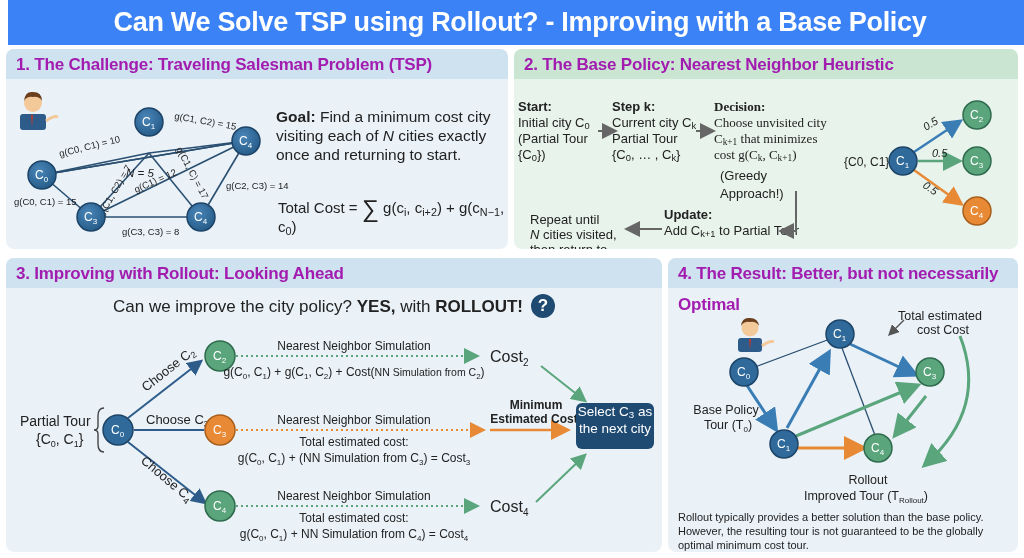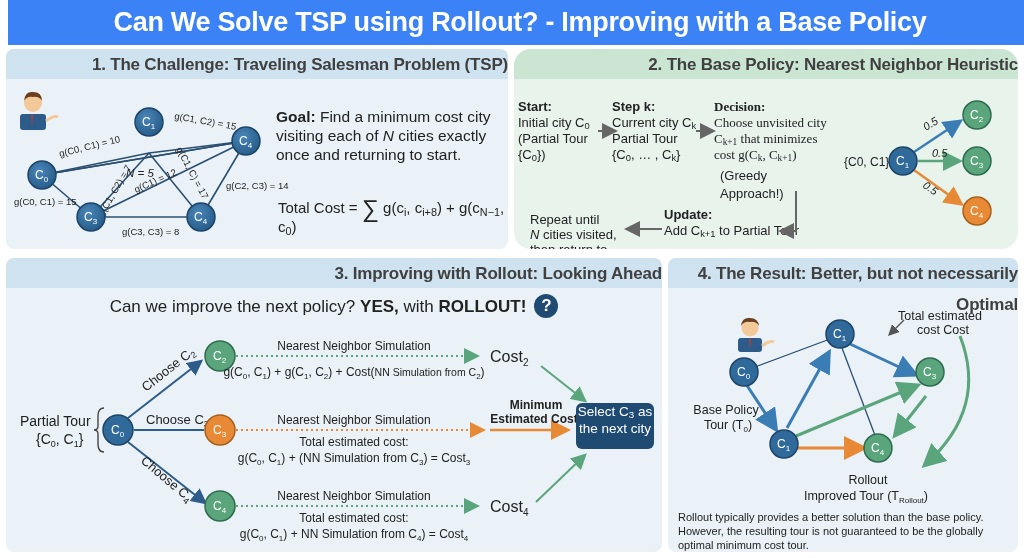--- a/index.html
+++ b/index.html
@@ -9,29 +9,29 @@
   .title-bar {
     position: absolute; left: 8px; top: 0; width: 1024px; height: 45px;
     background: #3b82f6; color: #fff; text-align: center;
     font-family: "Liberation Sans", sans-serif; font-weight: bold; font-size: 27px;
     line-height: 44px; letter-spacing: -0.3px;
   }
 
   .panel { position: absolute; border-radius: 8px; overflow: hidden; }
   .panel .ph {
     height: 30px; padding-left: 10px; font-weight: bold; font-size: 17px; line-height: 31px;
-    color: #404040; letter-spacing: -0.2px; text-align: right;
+    color: #a21caf; letter-spacing: -0.2px;
   }
   .p-blue { background: #eaf2f8; }
   .p-blue .ph { background: #cfe2ef; }
   .p-green { background: #e8f3ec; }
   .p-green .ph { background: #cbe5d3; }
 
   #p1 { left: 6px; top: 49px; width: 502px; height: 200px; }
-  #p2 { left: 514px; top: 49px; width: 504px; height: 200px; border-radius: 17px; }
+  #p2 { left: 514px; top: 49px; width: 504px; height: 200px; }
   #p3 { left: 6px; top: 258px; width: 656px; height: 294px; }
   #p4 { left: 668px; top: 258px; width: 350px; height: 294px; }
 
   svg { position: absolute; left: 0; top: 0; overflow: visible; }
   .t { font-family: "Liberation Sans", sans-serif; fill: #222; }
 
   .abs { position: absolute; }
   .txt { font-size: 14px; line-height: 18px; color: #222; }
   .c { text-align: left; }
   sub { font-size: 0.72em; vertical-align: -0.25em; line-height: 0; }
@@ -107,21 +107,21 @@
       <text x="136" y="77" fill="#fff">C<tspan font-size="8" dy="3">1</tspan></text>
       <text x="233" y="96" fill="#fff">C<tspan font-size="8" dy="3">4</tspan></text>
       <text x="78" y="172" fill="#fff">C<tspan font-size="8" dy="3">3</tspan></text>
       <text x="188" y="172" fill="#fff">C<tspan font-size="8" dy="3">4</tspan></text>
     </g>
   </svg>
   <div class="abs txt goal">
     <b>Goal:</b> <span>Find a minimum cost city visiting each of</span> <i>N</i> <span>cities exactly once and returning to start.</span>
   </div>
   <div class="abs txt total">
-    <span>Total Cost =</span> <span class="sig">∑</span> g(c<sub>i</sub>, c<sub>i+8</sub>) + g(c<sub>N−1</sub>, c<sub>0</sub>)
+    <span>Total Cost =</span> <span class="sig">∑</span> g(c<sub>i</sub>, c<sub>i+2</sub>) + g(c<sub>N−1</sub>, c<sub>0</sub>)
   </div>
 </div>
 
 <div class="panel p-green" id="p2">
   <div class="ph">2. The Base Policy: Nearest Neighbor Heuristic</div>
   <div class="abs txt c" style="left:4px;top:50px;width:80px;font-size:13px;line-height:16px;">
     <b>Start:</b><br>Initial city C<sub>0</sub><br>(Partial Tour<br>{C<sub>0</sub>})
   </div>
   <div class="abs txt c" style="left:98px;top:50px;width:90px;font-size:13px;line-height:16px;">
     <b>Step k:</b><br>Current city C<sub>k</sub><br>Partial Tour<br>{C<sub>0</sub>, … , C<sub>k</sub>}
@@ -177,21 +177,21 @@
       <text x="456" y="70" fill="#fff">C<tspan font-size="8" dy="3">2</tspan></text>
       <text x="456" y="116" fill="#fff">C<tspan font-size="8" dy="3">3</tspan></text>
       <text x="456" y="166" fill="#fff">C<tspan font-size="8" dy="3">4</tspan></text>
     </g>
   </svg>
 </div>
 
 <div class="panel p-blue" id="p3">
   <div class="ph">3. Improving with Rollout: Looking Ahead</div>
   <div class="abs txt q">
-    <span>Can we improve the next policy?</span> <b>YES,</b> <span>with</span> <b>ROLLOUT!</b><span class="qicon">?</span>
+    <span>Can we improve the city policy?</span> <b>YES,</b> <span>with</span> <b>ROLLOUT!</b><span class="qicon">?</span>
   </div>
 
   <svg width="656" height="294">
     <defs>
       <marker id="m3b" markerWidth="8" markerHeight="8" refX="6" refY="4" orient="auto">
           <path d="M0,0 L8,4 L0,8 z" fill="#2d5c8a"></path>
         </marker>
       <marker id="m3g" markerWidth="8" markerHeight="8" refX="6" refY="4" orient="auto">
           <path d="M0,0 L8,4 L0,8 z" fill="#5aa57c"></path>
         </marker>

